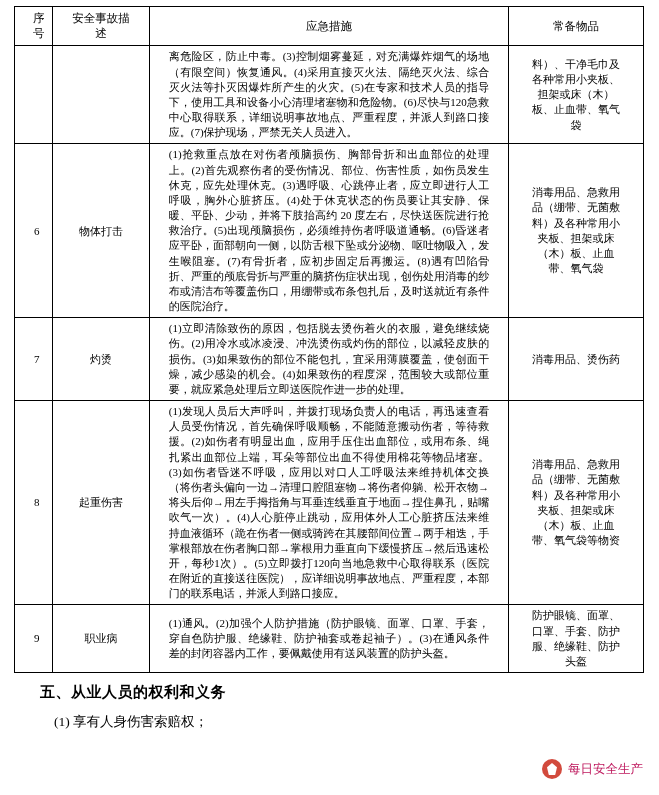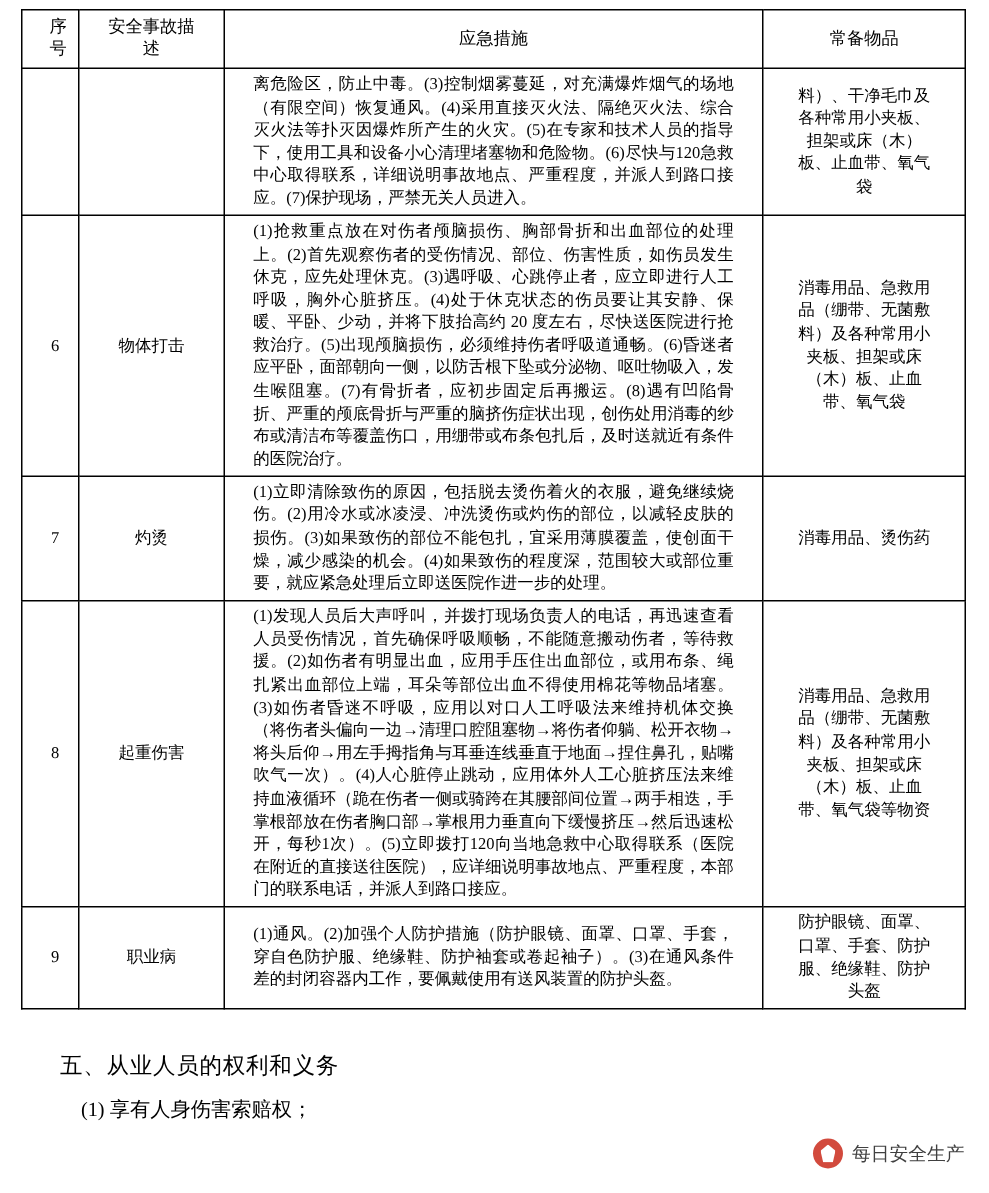--- a/index.html
+++ b/index.html
@@ -57,22 +57,22 @@
   }
   td.c-supply {
     text-align: center;
     line-height: 1.38;
   }
   td.c-supply.mid {
     vertical-align: middle;
   }
   .section-heading {
     font-size: 15px;
-    font-weight: normal;
-    margin: 28px 0 0 26px;
+    font-weight: bold;
+    margin: 10px 0 0 26px;
     letter-spacing: 0.5px;
   }
   .body-line {
     font-size: 13.5px;
     margin: 11px 0 0 26px;
   }
   .body-line.indent {
     margin-left: 40px;
   }
   .footer-brand {
@@ -97,21 +97,21 @@
     left: 5px;
     top: 4px;
     width: 10px;
     height: 12px;
     border-radius: 2px;
     background: #ffffff;
     clip-path: polygon(50% 0%, 100% 35%, 82% 100%, 18% 100%, 0% 35%);
   }
   .brand-text {
     font-size: 12.5px;
-    color: #404040;
+    color: #be185d;
     font-family: "Liberation Sans", sans-serif;
   }
   .top-cut {
     
   }
 </style>
 </head>
 <body>
 
 <div class="page">

